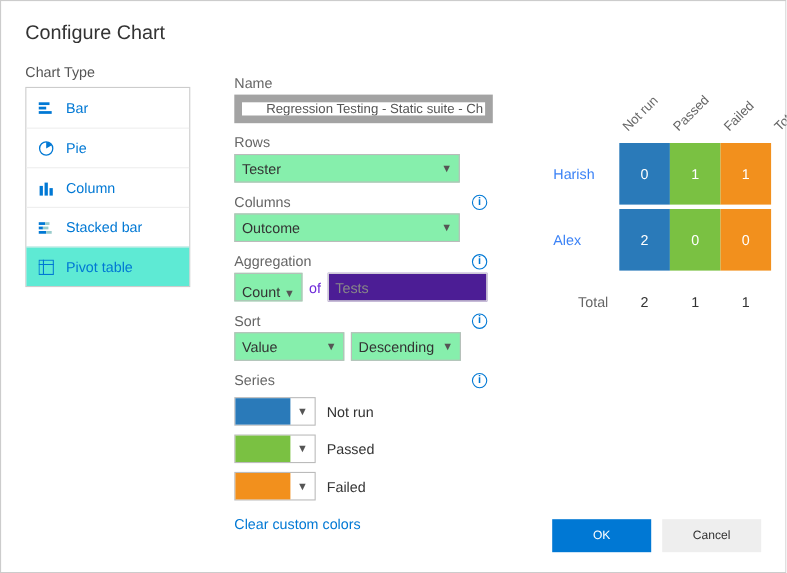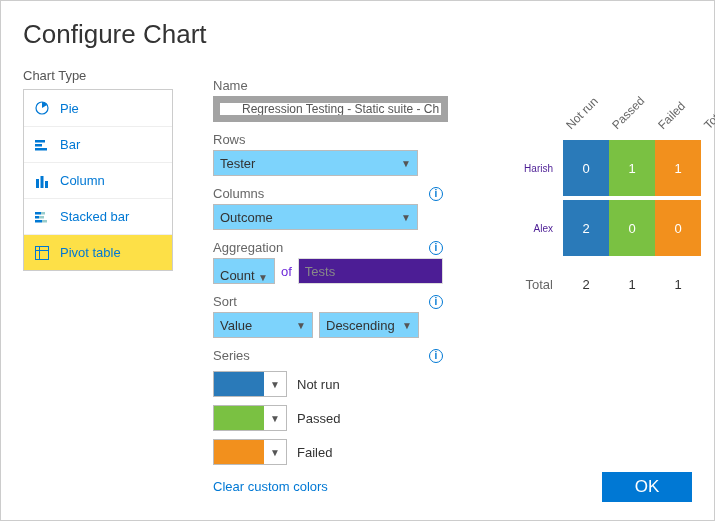--- a/index.html
+++ b/index.html
@@ -1,94 +1,94 @@
 <!DOCTYPE html>
 <html><head>
 <meta charset="utf-8">
 <style>
   * { box-sizing: border-box; margin: 0; padding: 0; }
   body { font-family: "Segoe UI", Arial, sans-serif; font-size: 13px; color: #333; background: #fff; }
   .dialog { width: 715px; height: 521px; border: 1px solid #ccc; padding: 18px 22px; position: relative; }
-  .title { font-size: 26px; font-weight: 400; margin-bottom: 18px; color: #333; }
+  .title { font-size: 18px; font-weight: 400; margin-bottom: 18px; color: #333; }
   .columns { display: flex; gap: 40px; }
   .col-types { width: 167px; }
   .col-form { width: 230px; }
   .col-preview { flex: 1; padding-left: 20px; }
   .section-label { font-size: 13px; color: #555; margin-bottom: 6px; }
   .field-label { font-size: 13px; color: #666; margin-top: 10px; margin-bottom: 3px; display: flex; justify-content: space-between; align-items: center; }
   .type-list { border: 1px solid #ccc; width: 150px; }
   .type-item { display: flex; align-items: center; height: 36px; padding: 0 10px; color: #0078d4; cursor: pointer; }
   .type-item + .type-item { border-top: 1px solid #eee; }
-  .type-item.selected { background: #fde047; }
+  .type-item.selected { background: #5eead4; }
   .type-item .icon { width: 16px; height: 16px; margin-right: 10px; display: inline-flex; align-items: center; justify-content: center; }
   .type-item .label { color: #0078d4; }
   .info-icon { width: 14px; height: 14px; border: 1px solid #0078d4; border-radius: 50%; color: #0078d4; font-size: 10px; display: inline-flex; align-items: center; justify-content: center; font-weight: bold; cursor: default; }
   .textinput { width: 235px; height: 26px; border: 7px solid #a3a3a3; padding: 0 22px; font-size: 12px; color: #555; white-space: nowrap; overflow: hidden; display: flex; align-items: center; }
-  .select { width: 205px; height: 26px; border: 1px solid #bbb; padding: 0 6px; font-size: 13px; color: #333; display: flex; align-items: center; justify-content: space-between; cursor: pointer; background: #7dd3fc; }
+  .select { width: 205px; height: 26px; border: 1px solid #bbb; padding: 0 6px; font-size: 13px; color: #333; display: flex; align-items: center; justify-content: space-between; cursor: pointer; background: #86efac; }
   .select .chev { font-size: 10px; color: #555; }
   .agg-row { display: flex; align-items: center; gap: 6px; }
   .agg-row .select.small { width: 62px; align-items: flex-end; }
   .agg-row .of { color: #6d28d9; }
   .agg-row .tests { flex: 1; height: 26px; background: #4c1d95; border: 1px solid #ddd; display: flex; align-items: center; padding: 0 6px; color: #888; }
   .sort-row { display: flex; gap: 6px; }
   .sort-row .select.med { width: 100px; }
   .series-row { display: flex; align-items: center; gap: 10px; margin-top: 8px; }
   .swatch { display: flex; align-items: center; border: 1px solid #bbb; height: 26px; cursor: pointer; }
   .swatch .color { width: 50px; height: 24px; }
   .swatch .chev { width: 22px; text-align: center; font-size: 10px; color: #555; }
   .series-label { color: #333; }
   .link { color: #0078d4; cursor: pointer; margin-top: 14px; display: inline-block; }
   
   .pivot { margin-top: 20px; }
   .pivot-head { display: flex; }
   .pivot-head .spacer { width: 60px; }
   .pivot-head .h { width: 46px; height: 50px; position: relative; }
   .pivot-head .h span { position: absolute; left: 10px; bottom: 6px; transform: rotate(-45deg); transform-origin: left bottom; white-space: nowrap; color: #666; font-size: 12px; }
   .pivot-row { display: flex; align-items: center; height: 60px; }
-  .pivot-row .rlabel { width: 60px; text-align: right; padding-right: 10px; color: #4c1d95; font-size: 10px; }
+  .pivot-row .rlabel { width: 60px; text-align: left; padding-right: 10px; color: #3b82f6; font-size: 13px; }
   .pivot-row .cell { width: 46px; height: 56px; display: flex; align-items: center; justify-content: center; color: #fff; font-size: 13px; }
   .pivot-row .plain { width: 46px; display: flex; align-items: center; justify-content: center; color: #333; }
   .pivot-total-row { display: flex; align-items: center; height: 40px; margin-top: 6px; }
   .pivot-total-row .rlabel { width: 60px; text-align: right; padding-right: 10px; color: #666; }
   .pivot-total-row .plain { width: 46px; text-align: center; color: #333; }
   .footer { position: absolute; right: 22px; bottom: 18px; display: flex; gap: 10px; }
-  .btn { width: 90px; height: 30px; border: none; display: flex; align-items: center; justify-content: center; cursor: pointer; font-size: 17px; }
+  .btn { width: 90px; height: 30px; border: none; display: flex; align-items: center; justify-content: center; cursor: pointer; font-size: 11px; }
   .btn.primary { background: #0078d4; color: #fff; }
   .btn.secondary { background: #eee; color: #333; }
   svg { display: block; }
 </style>
 </head>
 <body>
 
 <div class="dialog">
   <div class="title">Configure Chart</div>
 
   <div class="columns">
 
     <div class="col-types">
       <div class="section-label">Chart Type</div>
       <div class="type-list">
         <div class="type-item">
           <span class="icon">
             <svg width="14" height="14">
-                <circle cx="7" cy="7" r="6" fill="none" stroke="#0078d4" stroke-width="1.2"></circle>
-                <path d="M7 7 L7 1 A6 6 0 0 1 12 4 Z" fill="#0078d4"></path>
-              </svg>
-          </span>
-          <span class="label">Pie</span>
-        </div>
-        <div class="type-item">
-          <span class="icon">
-            <svg width="14" height="14">
                 <rect x="0" y="2" width="10" height="2.5" fill="#0078d4"></rect>
                 <rect x="0" y="6" width="7" height="2.5" fill="#0078d4"></rect>
                 <rect x="0" y="10" width="12" height="2.5" fill="#0078d4"></rect>
               </svg>
           </span>
           <span class="label">Bar</span>
+        </div>
+        <div class="type-item">
+          <span class="icon">
+            <svg width="14" height="14">
+                <circle cx="7" cy="7" r="6" fill="none" stroke="#0078d4" stroke-width="1.2"></circle>
+                <path d="M7 7 L7 1 A6 6 0 0 1 12 4 Z" fill="#0078d4"></path>
+              </svg>
+          </span>
+          <span class="label">Pie</span>
         </div>
         <div class="type-item">
           <span class="icon">
             <svg width="14" height="14">
                 <rect x="1" y="5" width="3" height="9" fill="#0078d4"></rect>
                 <rect x="5.5" y="2" width="3" height="12" fill="#0078d4"></rect>
                 <rect x="10" y="7" width="3" height="7" fill="#0078d4"></rect>
               </svg>
           </span>
           <span class="label">Column</span>
@@ -244,14 +244,15 @@
             <div class="plain">1</div>
             <div class="plain">1</div>
             <div class="plain">4</div>
           </div>
       </div>
     </div>
   </div>
 
   <div class="footer">
     <button class="btn primary">OK</button>
+    <button class="btn secondary">Cancel</button>
   </div>
 </div>
 
 </body></html>

